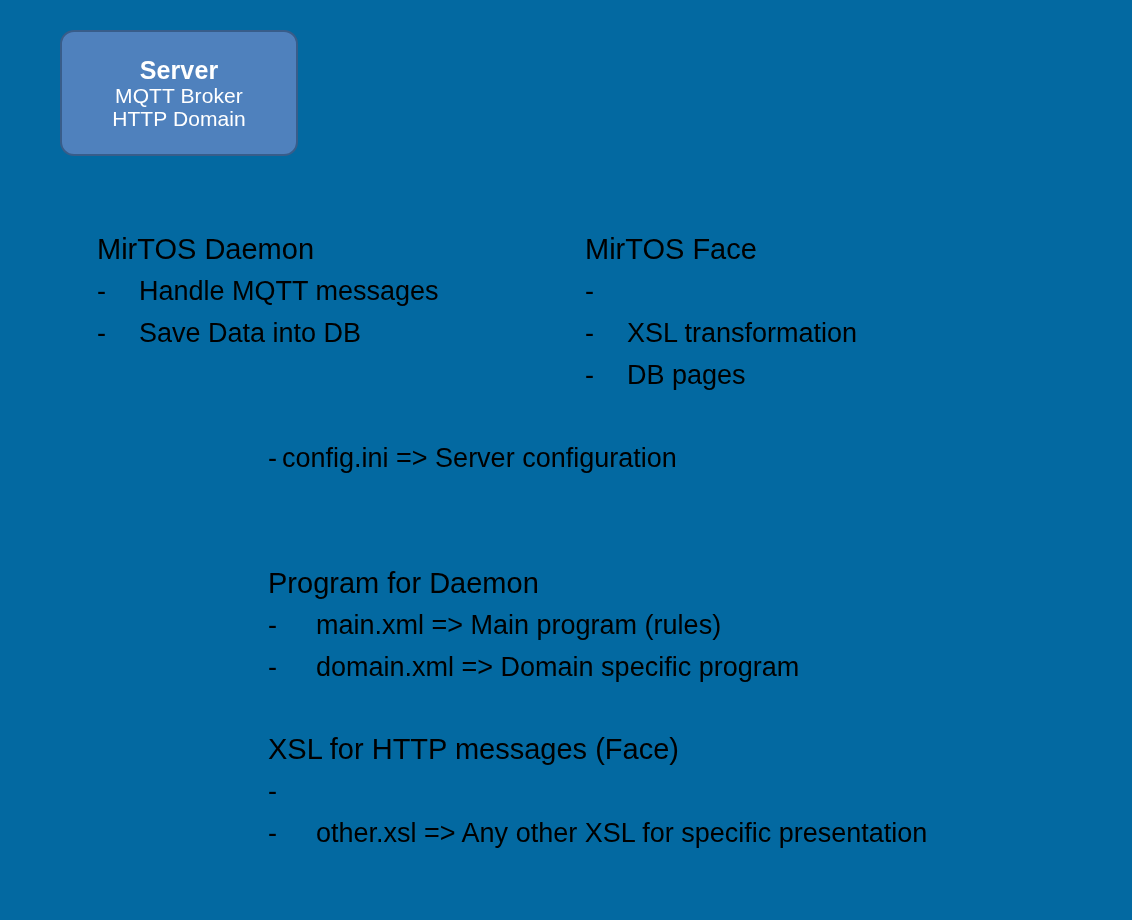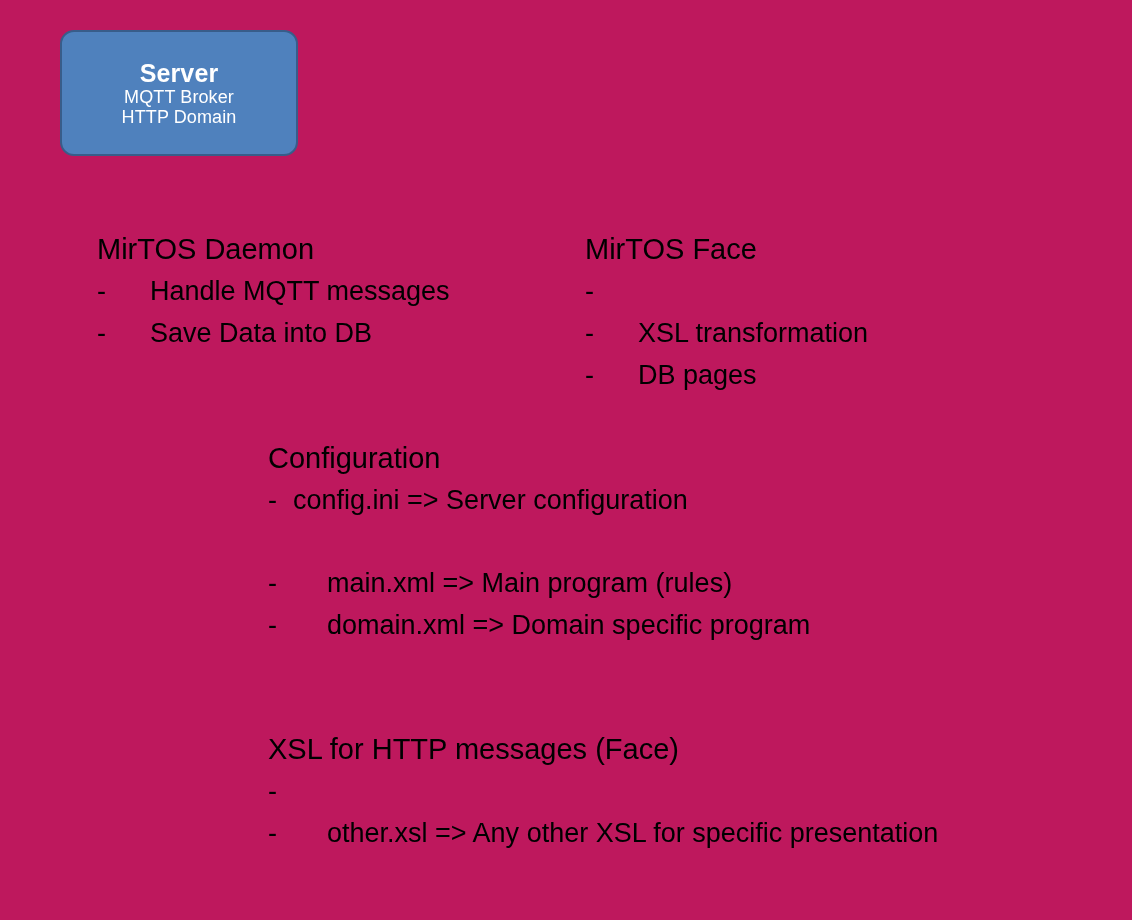--- a/index.html
+++ b/index.html
@@ -13,21 +13,21 @@
     position: relative;
     overflow: hidden;
     font-family: "Liberation Sans", "DejaVu Sans", sans-serif;
     color: #000000;
     -webkit-font-smoothing: antialiased;
   }
 
   .slide {
     position: absolute;
     inset: 0;
-    background: #be185d;
+    background: #0369a1;
   }
 
   
   .server-box {
     position: absolute;
     left: 60px;
     top: 30px;
     width: 238px;
     height: 126px;
     box-sizing: border-box;
@@ -36,21 +36,21 @@
     border: 2px solid #385D8A;
     display: flex;
     flex-direction: column;
     align-items: center;
     justify-content: center;
     color: #ffffff;
     text-align: center;
     line-height: 1.0;
   }
   .server-box .line {
-    font-size: 18px;
+    font-size: 21px;
     letter-spacing: 0.1px;
     padding: 1px 0;
     white-space: nowrap;
   }
   .server-box .line.title {
     font-weight: bold;
     font-size: 25px;
   }
 
   
@@ -67,21 +67,20 @@
     font-size: 27px;
     line-height: 42px;
     white-space: nowrap;
   }
   .block .bullet .dash {
     width: 42px;
     flex: 0 0 42px;
   }
   .block .bullet .btext {
     flex: 0 0 auto;
-    margin-left: 11px;
   }
   
   .block .bullet.tight .dash {
     width: 14px;
     flex: 0 0 14px;
   }
 
   
   #block-daemon   { left: 97px;  top: 228px; }
   #block-face     { left: 585px; top: 228px; }
@@ -125,28 +124,28 @@
       <span class="dash">-</span>
       <span class="btext">XSL transformation</span>
     </div>
     <div class="bullet">
       <span class="dash">-</span>
       <span class="btext">DB pages</span>
     </div>
   </div>
 
   <div class="block" id="block-config">
-    <div class="heading">Configuration</div>
     <div class="bullet tight">
       <span class="dash">-</span>
       <span class="btext">config.ini =&gt; Server configuration</span>
     </div>
   </div>
 
   <div class="block" id="block-program">
+    <div class="heading">Program for Daemon</div>
     <div class="bullet">
       <span class="dash">-</span>
       <span class="btext">main.xml =&gt; Main program (rules)</span>
     </div>
     <div class="bullet">
       <span class="dash">-</span>
       <span class="btext">domain.xml =&gt; Domain specific program</span>
     </div>
   </div>
 

